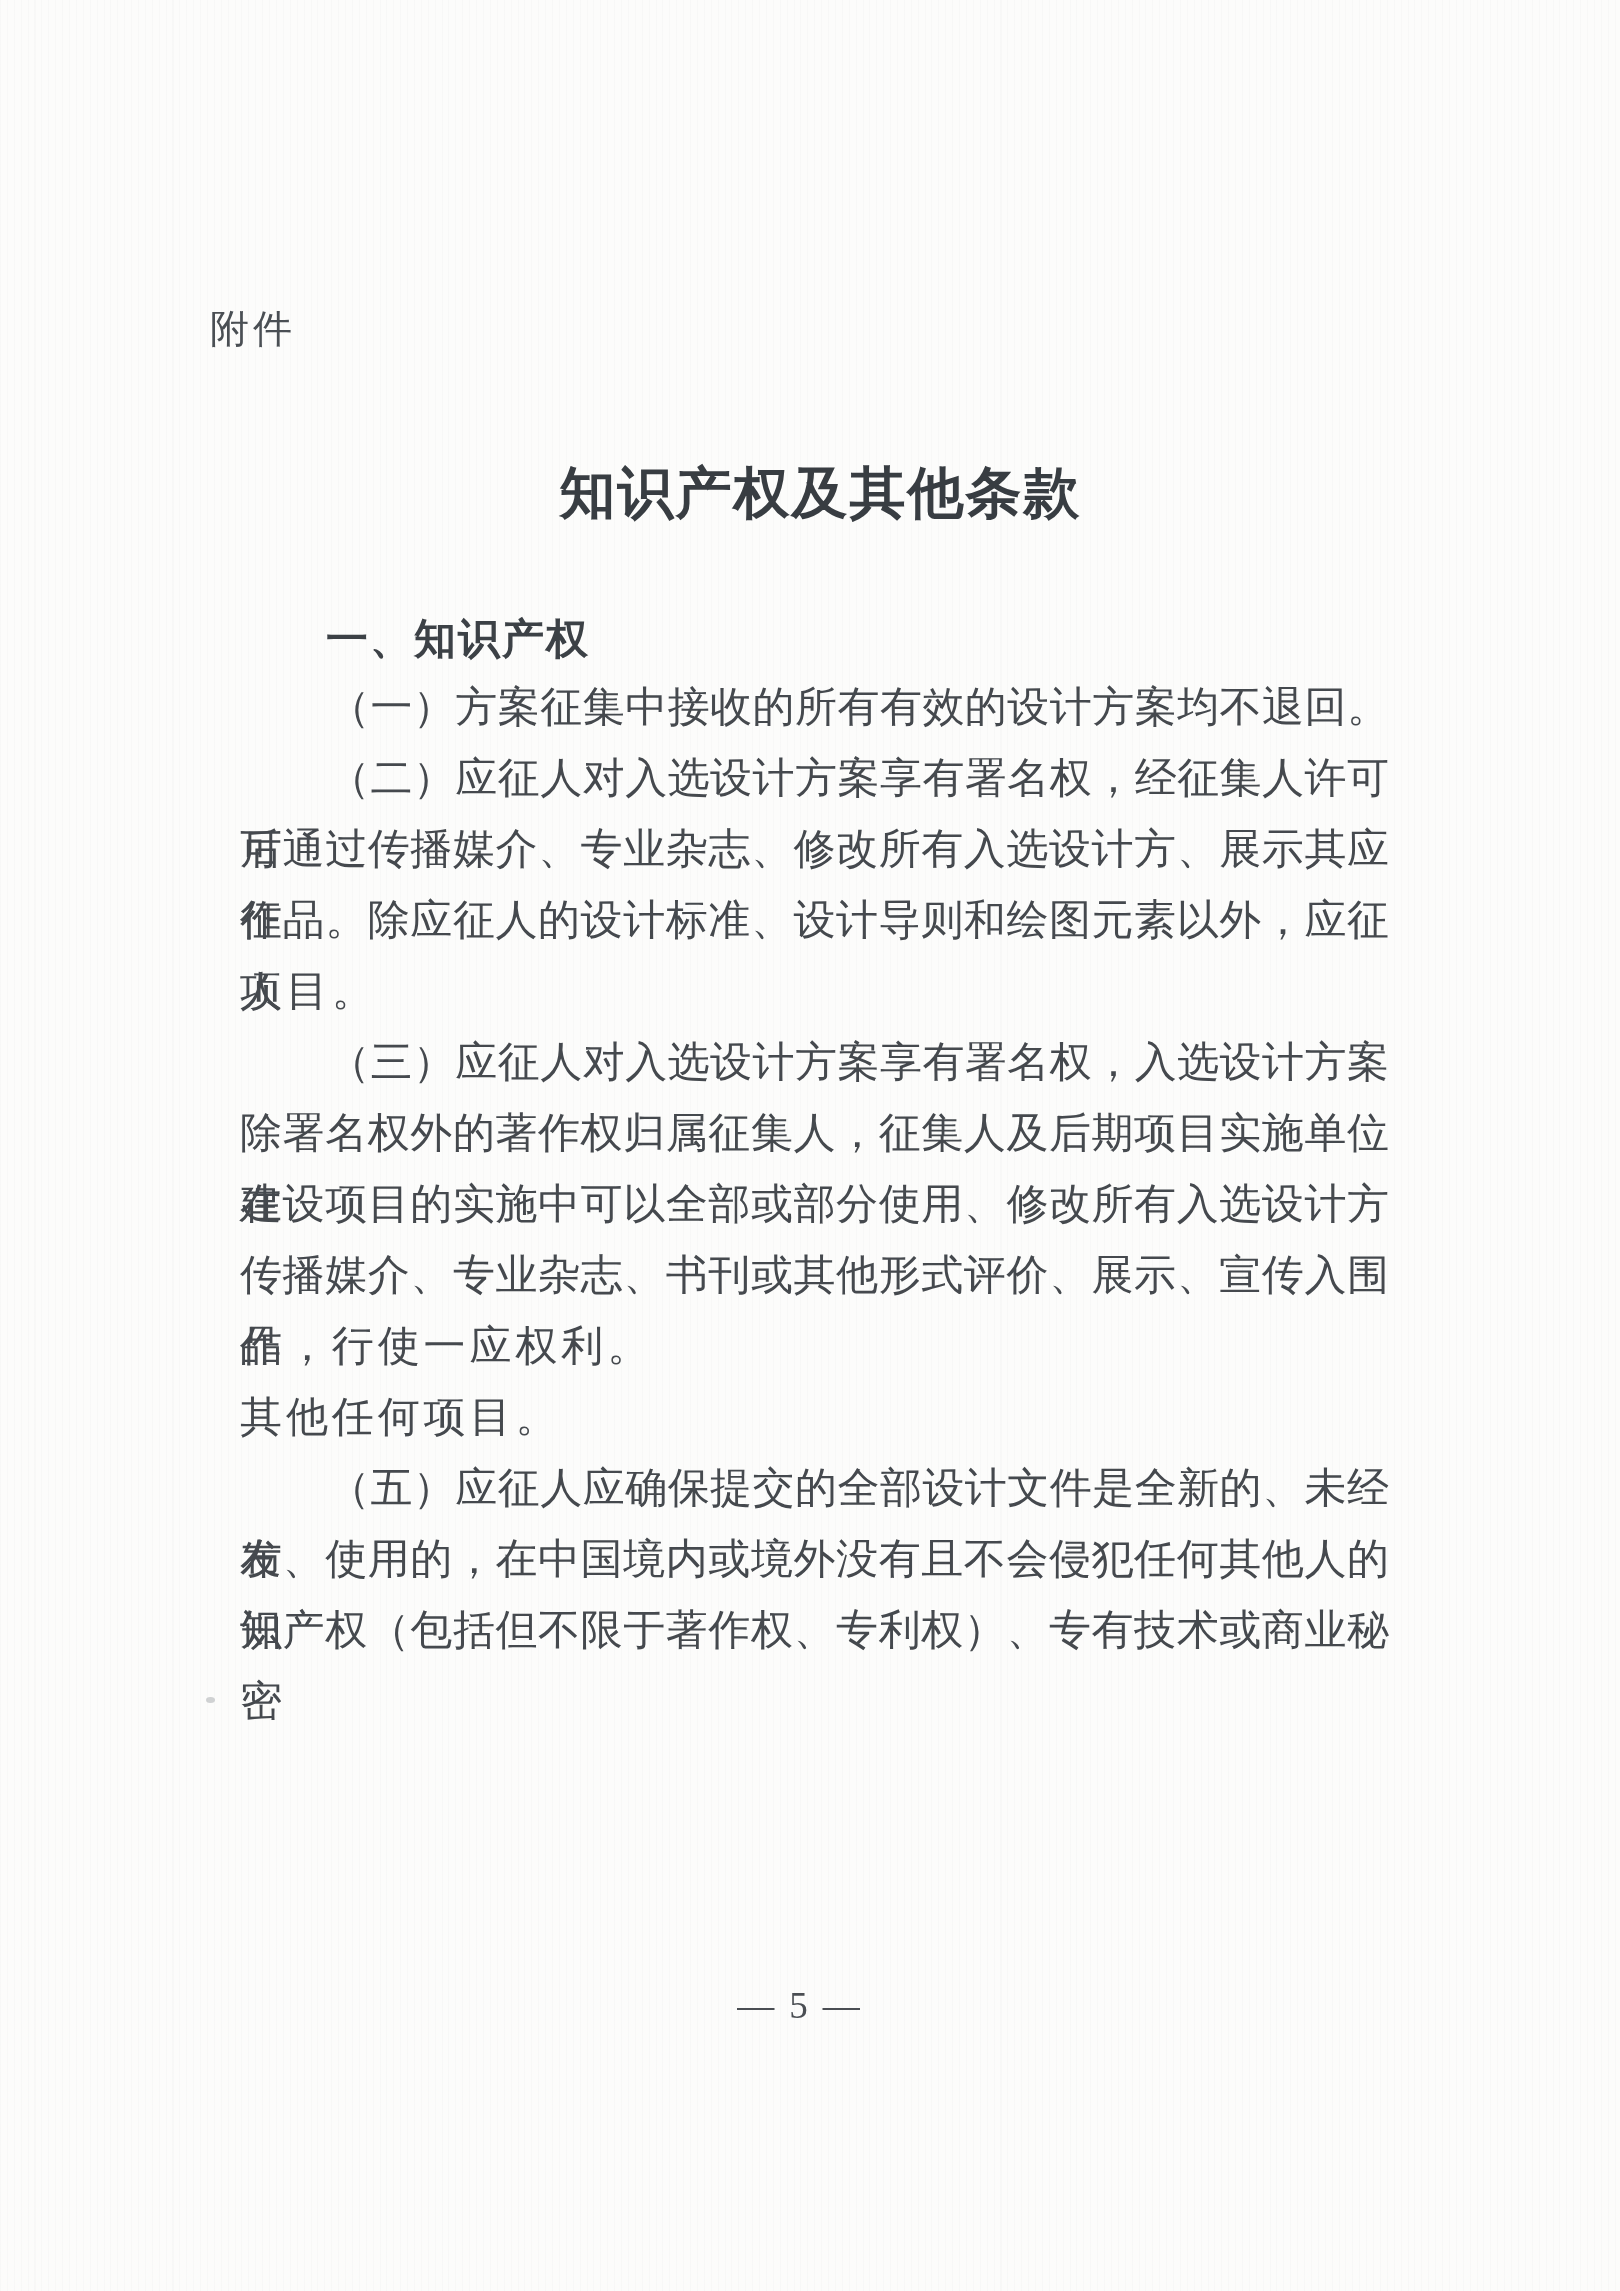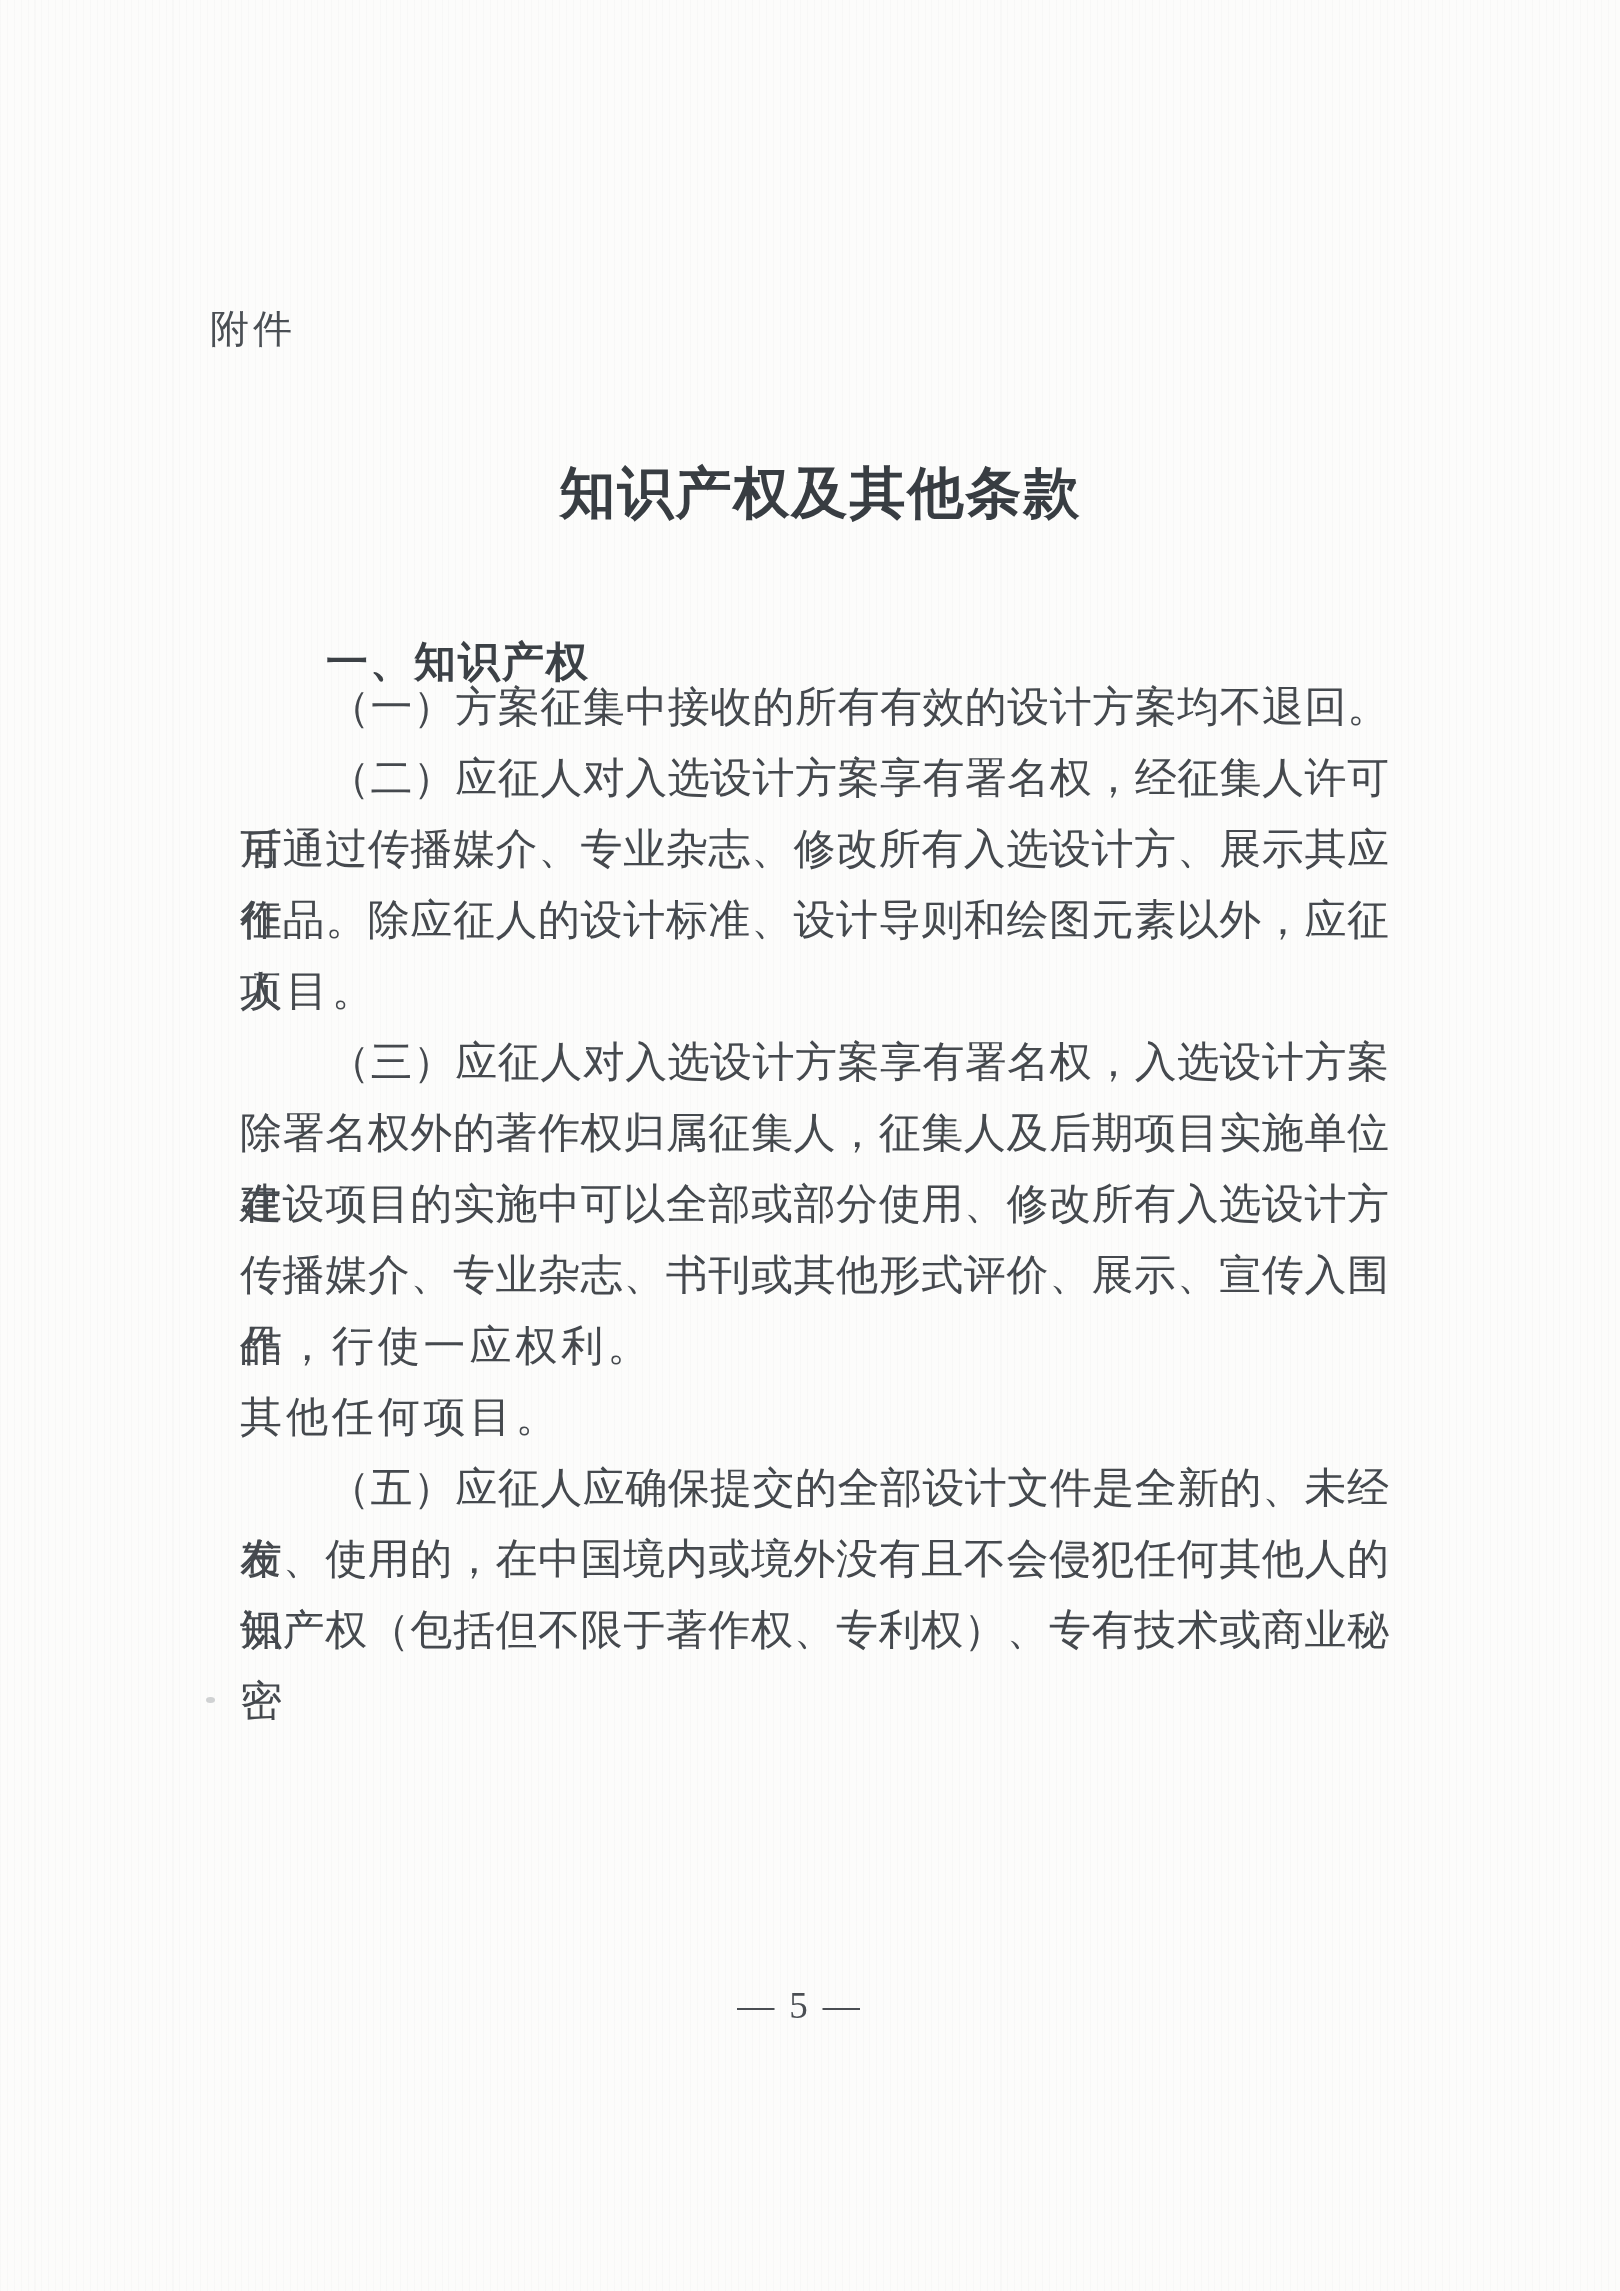--- a/index.html
+++ b/index.html
@@ -21,21 +21,21 @@
   .doc-title{
     position:absolute;left:0;right:0;top:444px;
     text-align:center;
     font-size:56px;font-weight:bold;
     letter-spacing:2px;
     color:#383d42;
     font-family:"Liberation Serif","DejaVu Serif",serif;
     margin-top:12px;
   }
   .section-heading{
-    position:absolute;left:326px;top:634px;
+    position:absolute;left:326px;top:611px;
     font-size:42px;font-weight:bold;
     letter-spacing:2px;
     color:#3c4146;
     font-family:"Liberation Sans","DejaVu Sans",sans-serif;
   }
   .body-block{
     position:absolute;left:240px;top:672px;width:1149px;
   }
   .ln{
     height:71px;line-height:71px;

